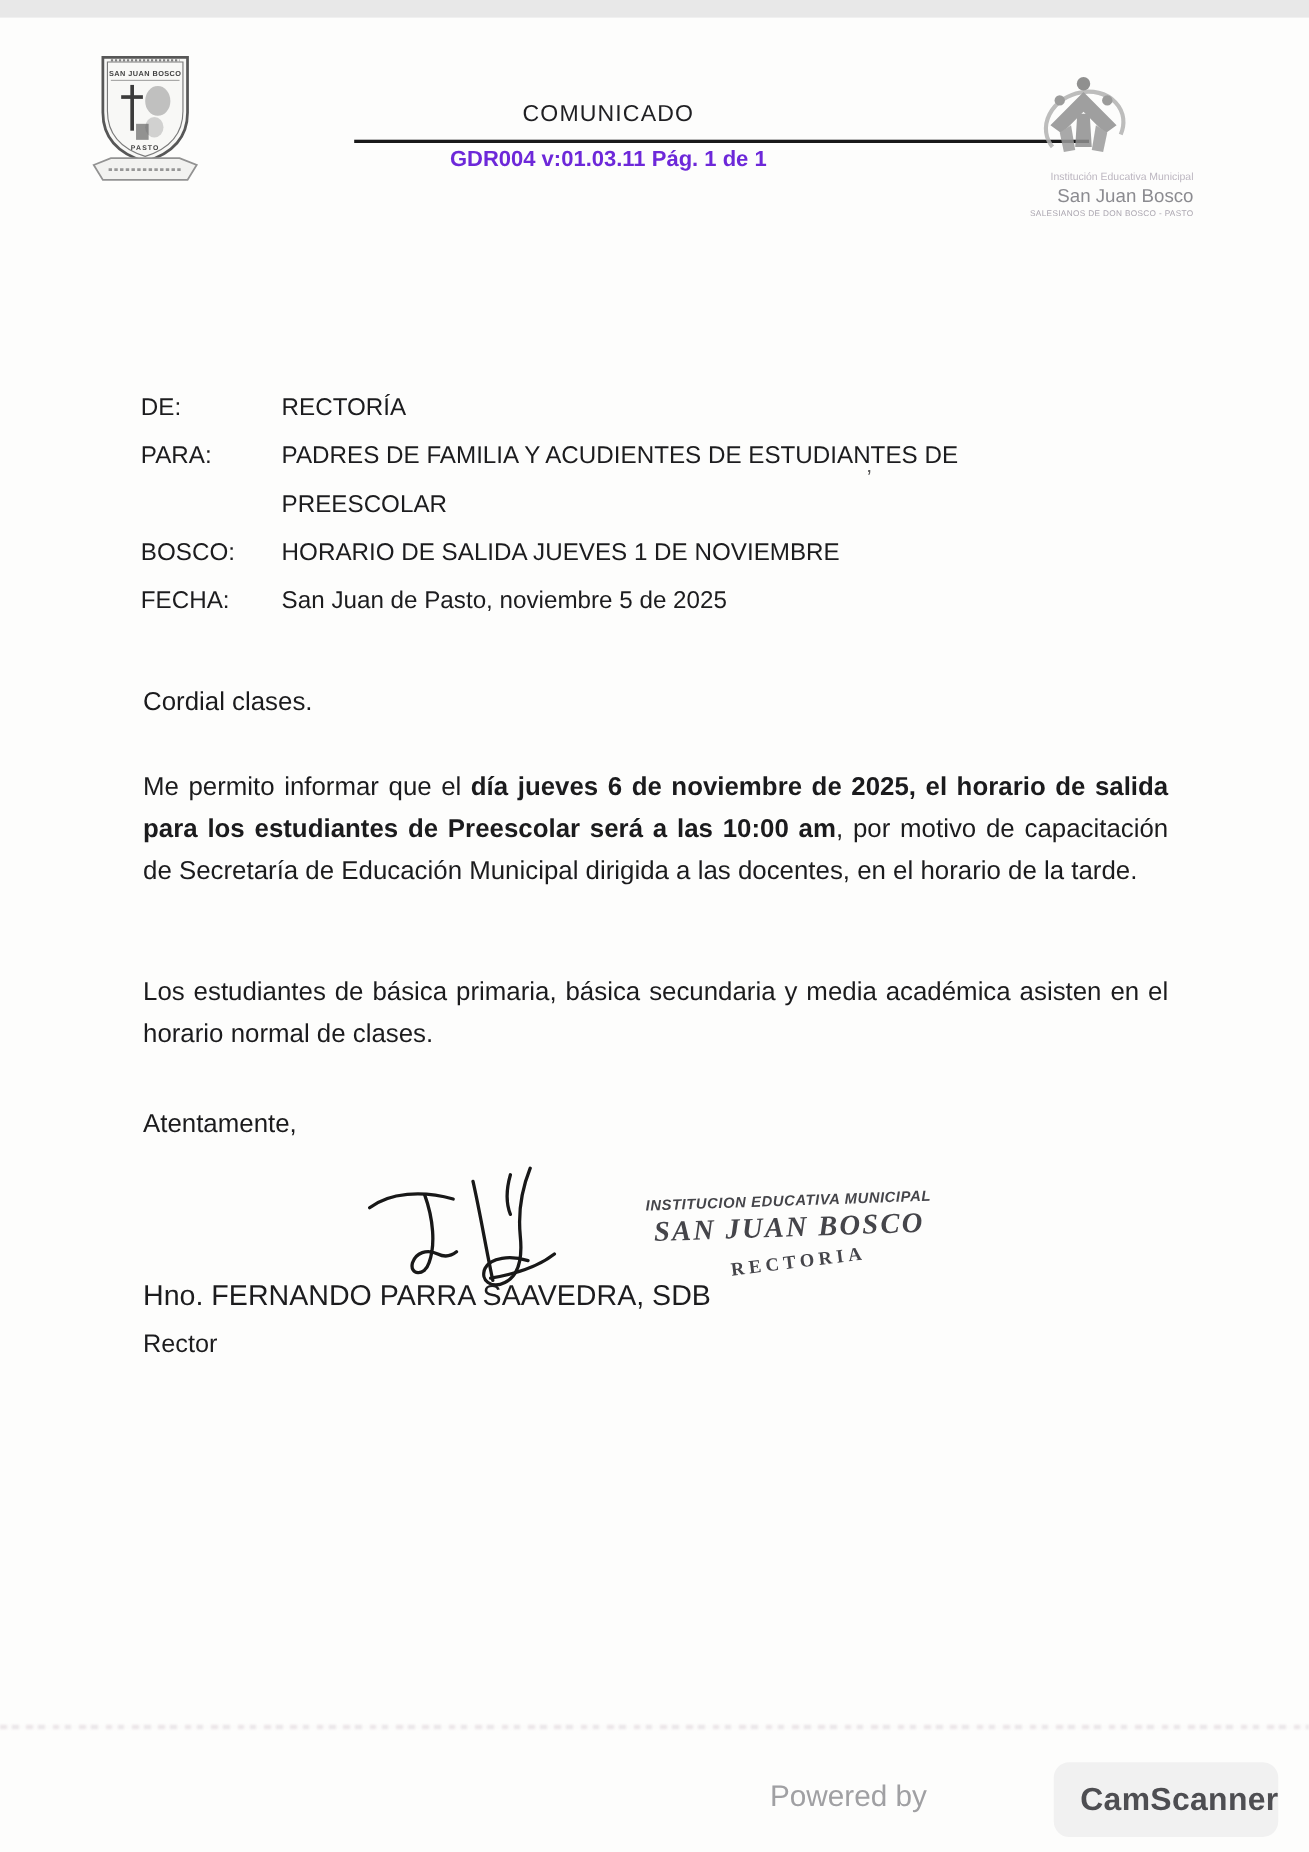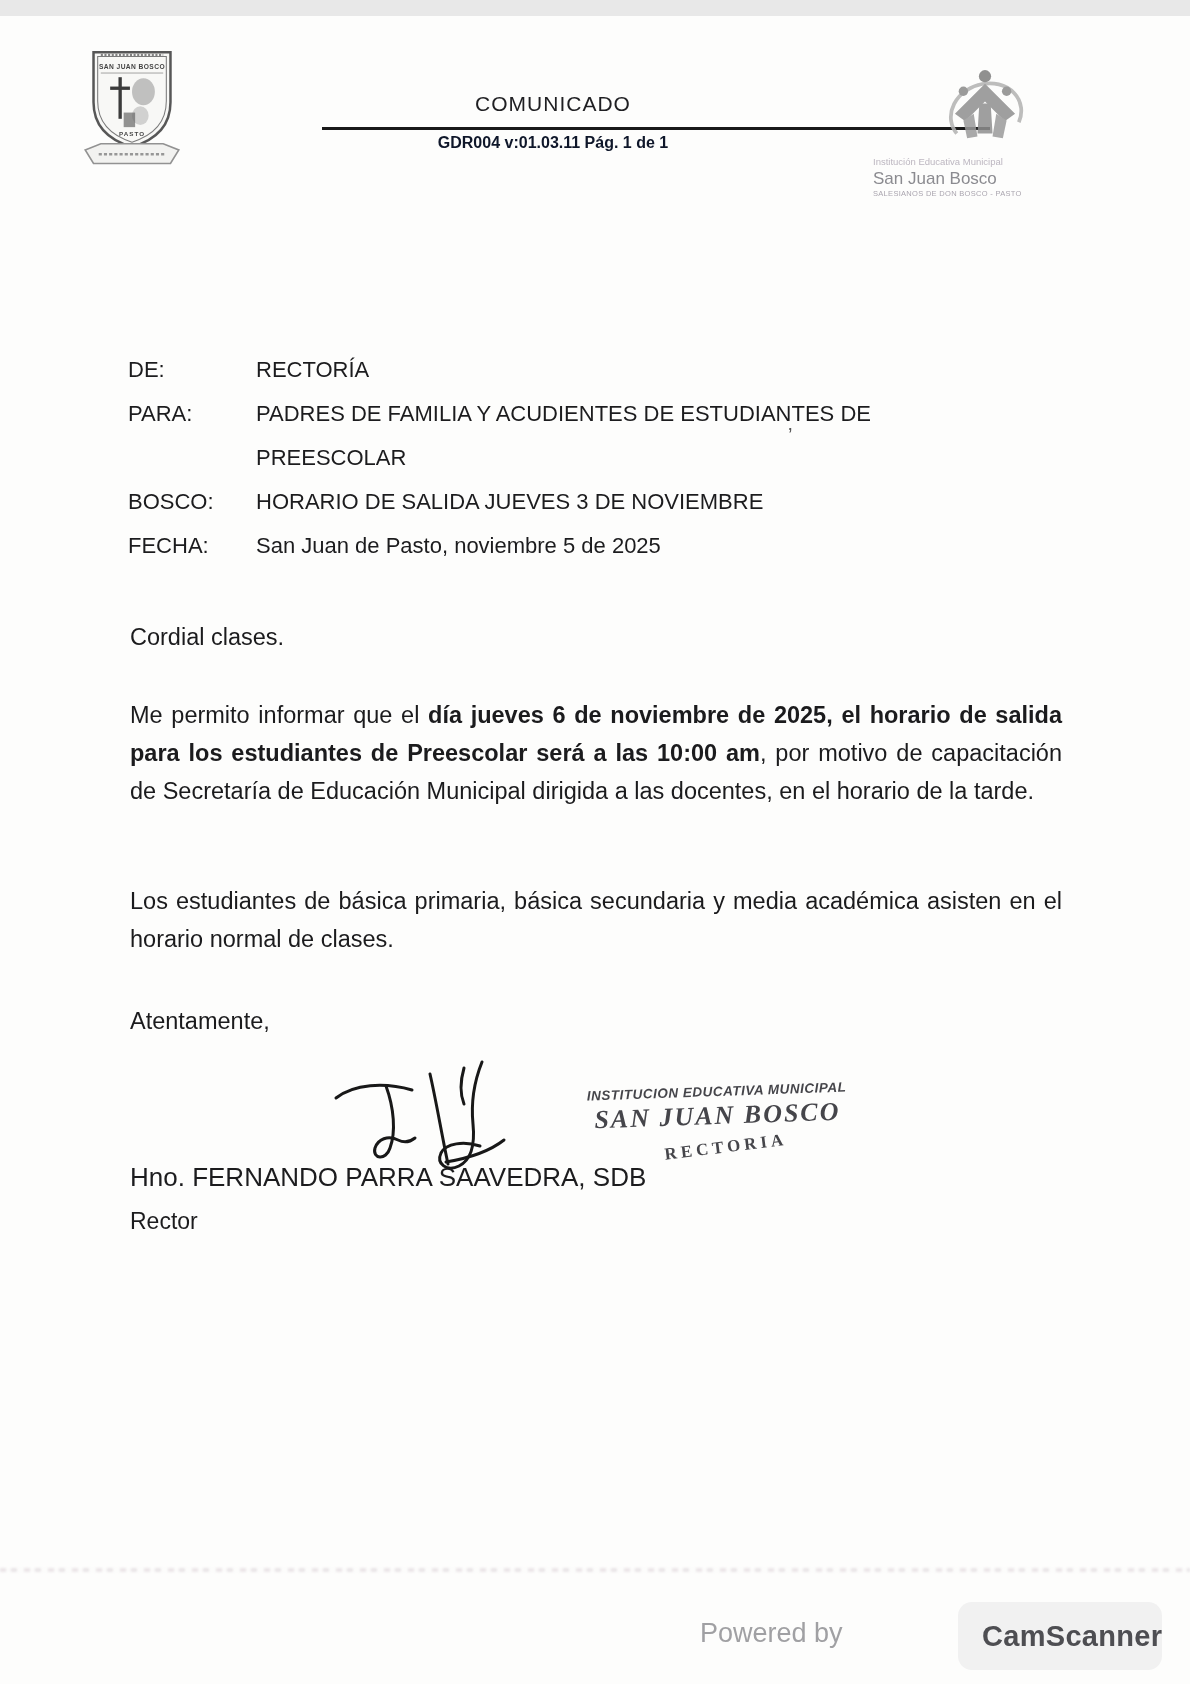--- a/index.html
+++ b/index.html
@@ -10,23 +10,23 @@
     background:#fdfdfc;
     overflow:hidden;
     font-family:"Liberation Sans", sans-serif;
     color:#1c1c1e;
   }
   
   .crest{position:absolute;left:80px;top:30px;width:104px;height:130px;filter:blur(0.4px);opacity:.92;}
   .hdr-center{position:absolute;left:300px;top:76px;width:506px;text-align:center;}
   .hdr-title{font-size:21px;letter-spacing:1px;color:#1f1f22;}
   .hdr-rule{position:absolute;left:322px;top:111px;width:668px;height:2.5px;background:#191919;}
-  .hdr-code{position:absolute;left:300px;top:118px;width:506px;text-align:center;font-size:16px;font-weight:700;color:#0f172a;}
+  .hdr-code{position:absolute;left:300px;top:118px;width:506px;text-align:center;font-size:20px;font-weight:700;color:#6d28d9;}
   .sjb-logo{position:absolute;left:938px;top:48px;width:94px;height:94px;filter:blur(0.3px);opacity:.85;}
-  .sjb-text{position:absolute;left:873px;top:140px;width:190px;text-align:left;line-height:1.25;}
+  .sjb-text{position:absolute;left:895px;top:140px;width:190px;text-align:right;line-height:1.25;}
   .sjb-l1{font-size:9.5px;color:#bcb6c0;}
   .sjb-l2{font-size:17px;color:#8b8b90;}
   .sjb-l3{font-size:7.5px;color:#aaa5af;letter-spacing:.3px;}
   
   .doc-number{position:absolute;left:0;top:250px;width:1110px;text-align:center;font-size:22px;font-weight:700;}
   .meta{position:absolute;left:128px;top:332px;width:880px;font-size:22px;font-weight:400;line-height:44px;}
   .meta-row{display:flex;}
   .meta-label{width:128px;flex:0 0 128px;}
   .meta-value{width:700px;}
   .speck{position:absolute;left:788px;top:408px;font-size:20px;color:#555;}
@@ -107,21 +107,21 @@
     <div class="meta-row">
       <div class="meta-label">DE:</div>
       <div class="meta-value">RECTORÍA</div>
     </div>
     <div class="meta-row">
       <div class="meta-label">PARA:</div>
       <div class="meta-value">PADRES DE FAMILIA Y ACUDIENTES DE ESTUDIANTES DE PREESCOLAR</div>
     </div>
     <div class="meta-row">
       <div class="meta-label">BOSCO:</div>
-      <div class="meta-value">HORARIO DE SALIDA JUEVES 3 DE NOVIEMBRE</div>
+      <div class="meta-value">HORARIO DE SALIDA JUEVES 1 DE NOVIEMBRE</div>
     </div>
     <div class="meta-row">
       <div class="meta-label">FECHA:</div>
       <div class="meta-value">San Juan de Pasto, noviembre 5 de 2025</div>
     </div>
   </div>
   <div class="speck">’</div>
 
   <div class="body-block greeting">Cordial clases.</div>
 

